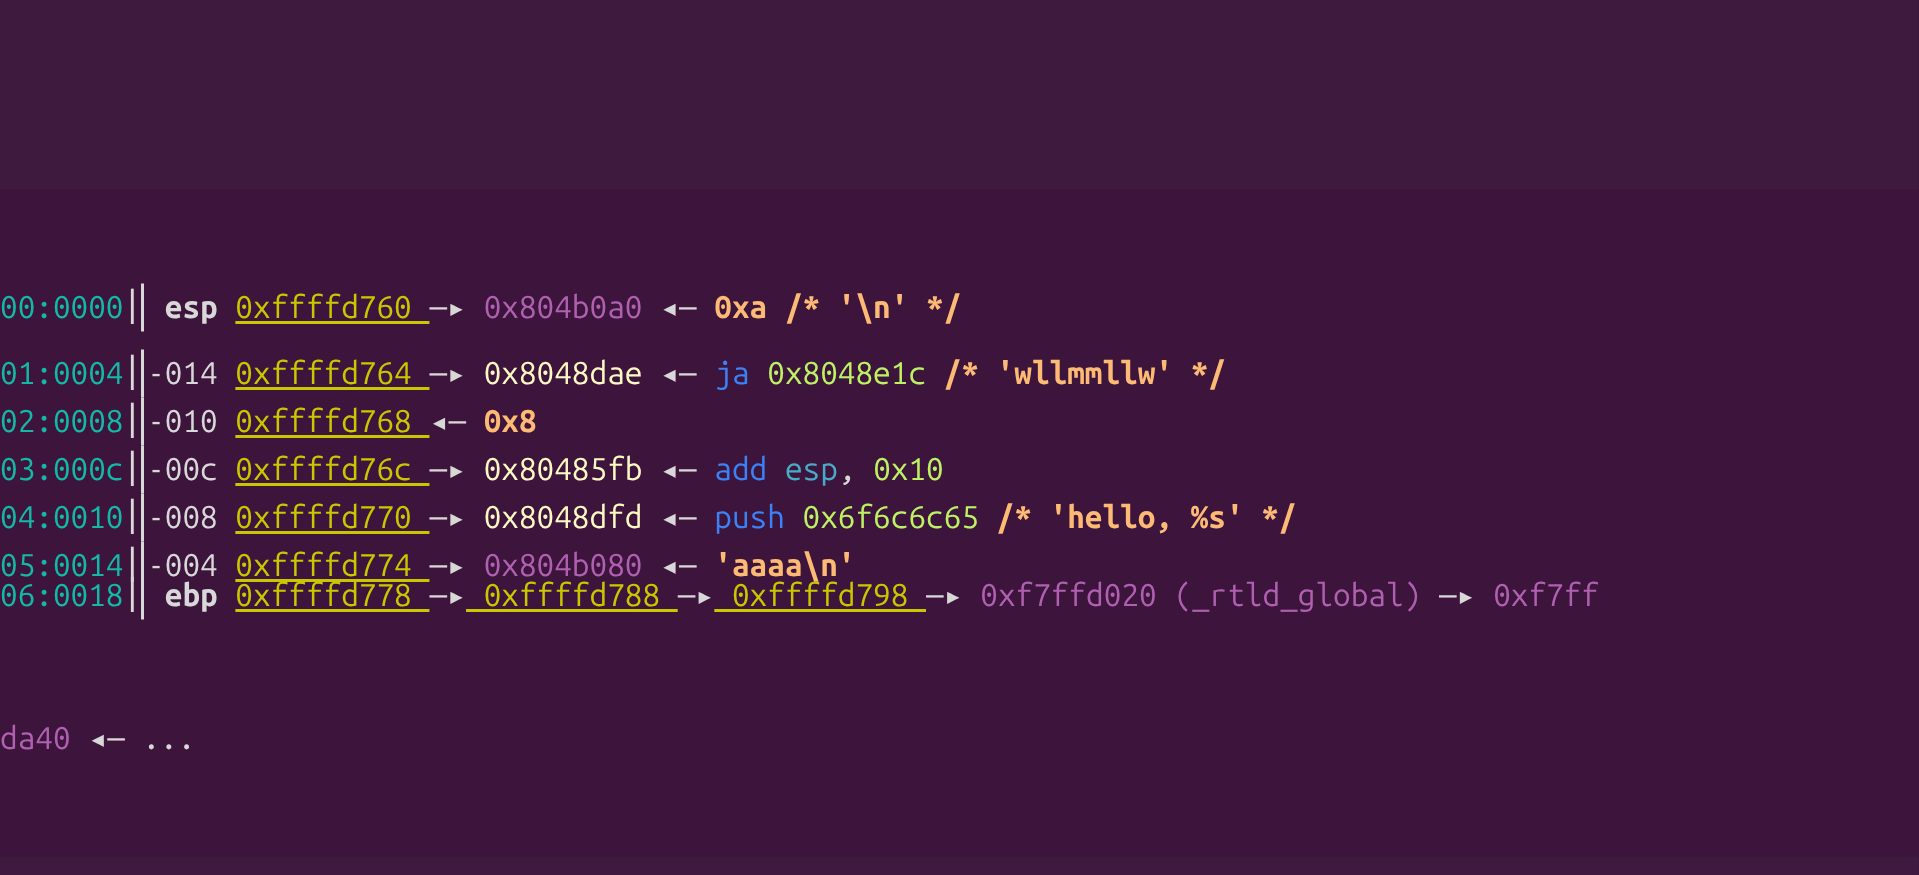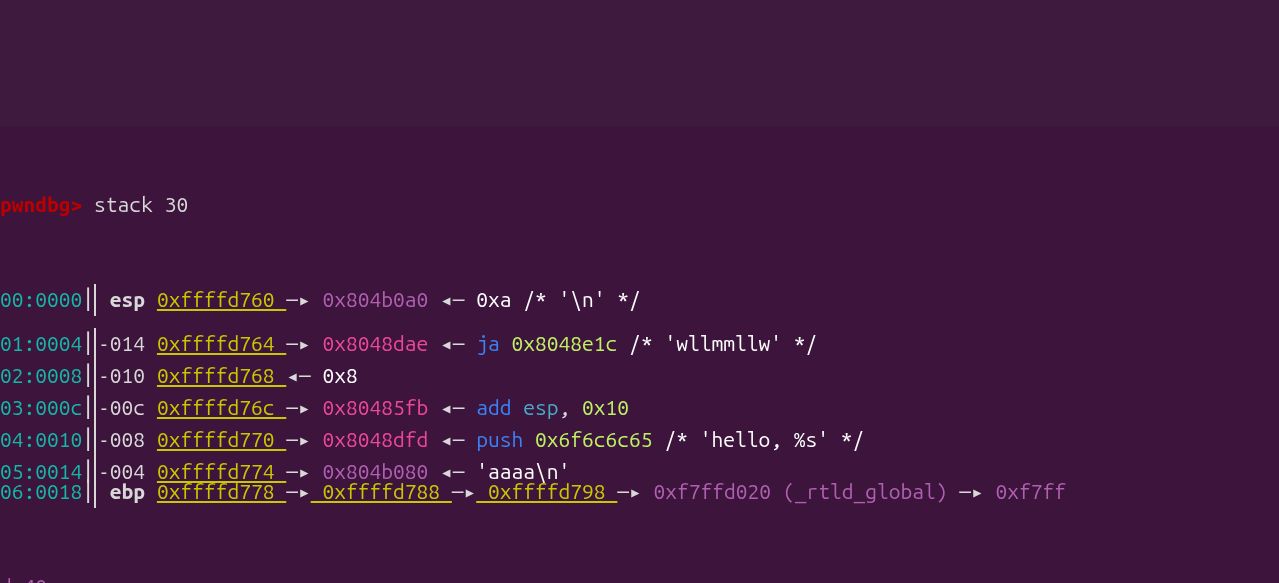--- a/index.html
+++ b/index.html
@@ -27,39 +27,38 @@
       align-items: baseline;
       height: 32px;
     }
     .prompt { color: #bb0000; font-weight: bold; }
     .command { color: #d8d8d8; }
     .offset { color: #14b8a6; }
     .divider { color: #d8d8d8; border-right: 2px solid #d8d8d8; padding-right: 0; margin-right: 2px; }
     .reg { color: #d8d8d8; font-weight: bold; }
     .rel { color: #d8d8d8; margin-top: 12px; }
     .addr-yellow { color: #c8c800; text-decoration: underline; }
-    .addr-red { color: #ec4899; }
+    .addr-red { color: #fef9c3; }
     .addr-purple { color: #b060b0; }
     .addr-cyan { color: #bef264; }
     .arrow { color: #d8d8d8; }
     .larrow { color: #d8d8d8; }
-    .str { color: #ffffff; }
+    .str { color: #fdba74; font-weight: bold; }
     .instr { color: #3b82f6; }
     .reg-cyan { color: #48abc8; }
     .comma { color: #d8d8d8; }
     .paren { color: #b060b0; }
     .continuation { color: #b060b0; }
     .ellipsis { color: #d8d8d8; }
   </style>
 </head>
 <body>
 
 
 
 <div class="terminal">
-  <div class="line"><span class="prompt">pwndbg&gt;</span><span> </span><span class="command">stack 30</span></div>
   <div id="rows"><div class="line"><span class="offset">00:0000</span><span class="divider">│</span><span class="reg"> esp </span><span class="addr-yellow">0xffffd760 </span><span class="arrow">—▸</span><span class="addr-purple"> 0x804b0a0 </span><span class="larrow">◂—</span><span class="str"> 0xa /* '\n' */</span></div><div class="line"><span class="offset">01:0004</span><span class="divider">│</span><span class="rel">-014 </span><span class="addr-yellow">0xffffd764 </span><span class="arrow">—▸</span><span class="addr-red"> 0x8048dae </span><span class="larrow">◂—</span><span class="instr"> ja </span><span class="addr-cyan">0x8048e1c</span><span class="str"> /* 'wllmmllw' */</span></div><div class="line"><span class="offset">02:0008</span><span class="divider">│</span><span class="rel">-010 </span><span class="addr-yellow">0xffffd768 </span><span class="larrow">◂—</span><span class="str"> 0x8</span></div><div class="line"><span class="offset">03:000c</span><span class="divider">│</span><span class="rel">-00c </span><span class="addr-yellow">0xffffd76c </span><span class="arrow">—▸</span><span class="addr-red"> 0x80485fb </span><span class="larrow">◂—</span><span class="instr"> add </span><span class="reg-cyan">esp</span><span class="comma">, </span><span class="addr-cyan">0x10</span></div><div class="line"><span class="offset">04:0010</span><span class="divider">│</span><span class="rel">-008 </span><span class="addr-yellow">0xffffd770 </span><span class="arrow">—▸</span><span class="addr-red"> 0x8048dfd </span><span class="larrow">◂—</span><span class="instr"> push </span><span class="addr-cyan">0x6f6c6c65</span><span class="str"> /* 'hello, %s' */</span></div><div class="line"><span class="offset">05:0014</span><span class="divider">│</span><span class="rel">-004 </span><span class="addr-yellow">0xffffd774 </span><span class="arrow">—▸</span><span class="addr-purple"> 0x804b080 </span><span class="larrow">◂—</span><span class="str"> 'aaaa\n'</span></div><div class="line"><span class="offset">06:0018</span><span class="divider">│</span><span class="reg"> ebp </span><span class="addr-yellow">0xffffd778 </span><span class="arrow">—▸</span><span class="addr-yellow"> 0xffffd788 </span><span class="arrow">—▸</span><span class="addr-yellow"> 0xffffd798 </span><span class="arrow">—▸</span><span class="addr-purple"> 0xf7ffd020 </span><span class="paren">(_rtld_global)</span><span class="arrow"> —▸</span><span class="addr-purple"> 0xf7ff</span></div></div>
   <div class="line"><span class="continuation">da40</span><span class="larrow"> ◂—</span><span class="ellipsis"> ...</span></div>
   
 </div>
 
 
 
 
 </body></html>

